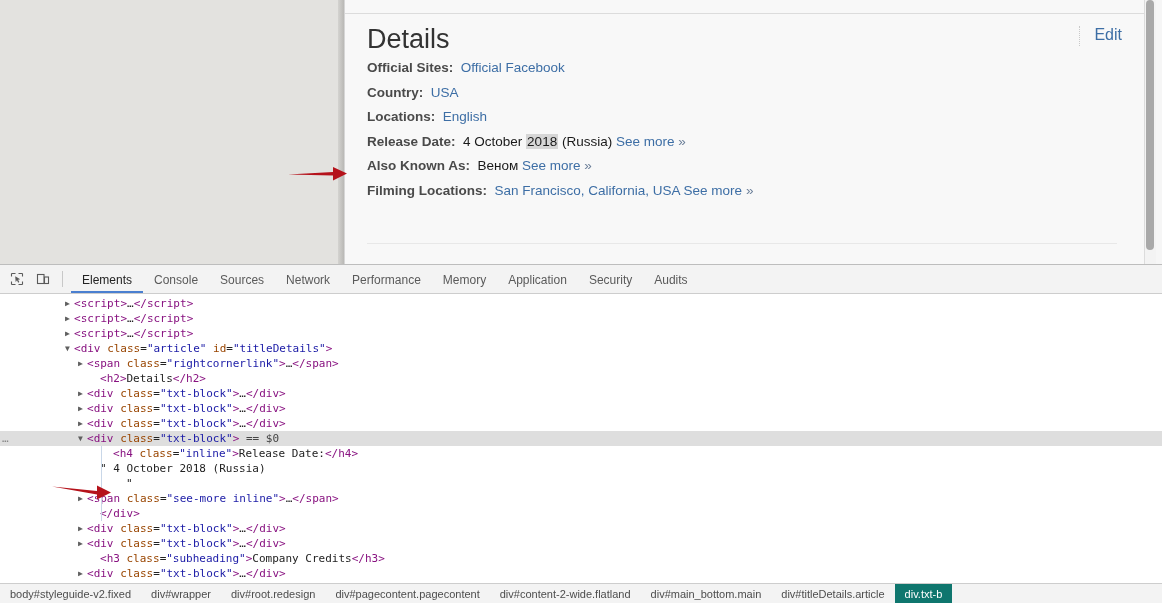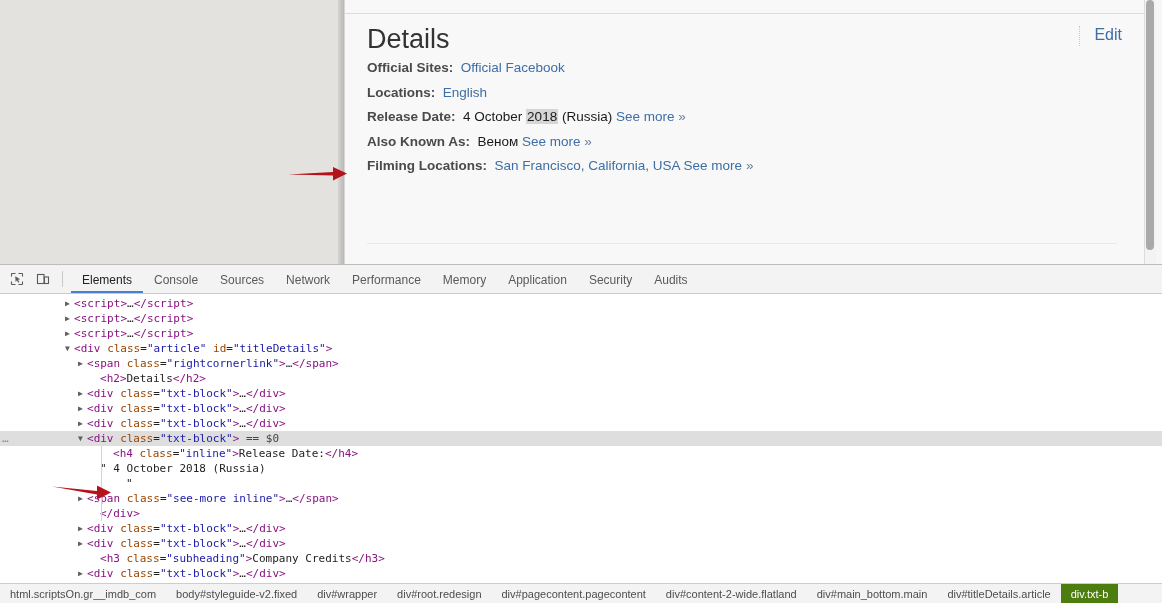--- a/index.html
+++ b/index.html
@@ -181,21 +181,21 @@
     border-top: 1px solid #cdcdcd;
     display: flex; align-items: center;
     overflow: hidden;
     box-sizing: border-box;
   }
   .crumb {
     font-size: 11px; color: #4d4d4d;
     padding: 0 10px; height: 19px; line-height: 20px;
     white-space: nowrap; cursor: pointer;
   }
-  .crumb.active { background: #4d7c0f; color: #ffffff; }
+  .crumb.active { background: #0f766e; color: #ffffff; }
 
   
   .arrow { position: absolute; pointer-events: none; }
 </style>
 </head>
 <body>
 
 <div id="root">
 
   <div id="page-region">
@@ -203,20 +203,21 @@
     <div id="gutter-edge"></div>
 
     <div id="content-col">
       <div id="content-topline"></div>
 
       <div class="details-inner">
         <h2 class="details-title">Details</h2>
 
         <div id="details-rows">
             <div class="txt-block"><h4 class="inline">Official Sites:</h4>&nbsp; <a href="#">Official Facebook</a></div>
+            <div class="txt-block"><h4 class="inline">Country:</h4>&nbsp; <a href="#">USA</a></div>
             <div class="txt-block"><h4 class="inline">Locations:</h4>&nbsp; <a href="#">English</a></div>
             <div class="txt-block"><h4 class="inline">Release Date:</h4>&nbsp; <span class="plain">4 October </span><span class="plain hl">2018</span><span class="plain"> (Russia) </span><a href="#">See more</a><span class="chev"> »</span></div>
             <div class="txt-block"><h4 class="inline">Also Known As:</h4>&nbsp; <span class="plain">Веном </span><a href="#">See more</a><span class="chev"> »</span></div>
             <div class="txt-block"><h4 class="inline">Filming Locations:</h4>&nbsp; <a href="#">San Francisco, California, USA See more</a><span class="chev"> »</span></div>
           </div>
       </div>
 
       <div id="edit-link-wrap">
         <a id="edit-link" href="#">Edit</a>
       </div>
@@ -274,21 +275,20 @@
         <div class="node-row"><span class="guide" style="left: 101px;"></span><span style="display: inline-block; width: 117px;"></span><span class="tw">&nbsp;</span><span><span class="textnode">"</span></span></div>
         <div class="node-row"><span class="guide" style="left: 101px;"></span><span style="display: inline-block; width: 78px;"></span><span class="tw">▶</span><span><span class="punct">&lt;</span><span class="tagname">span</span> <span class="attrname">class</span>=<span class="attrval">"see-more inline"</span><span class="punct">&gt;</span><span class="textnode">…</span><span class="punct">&lt;/</span><span class="tagname">span</span><span class="punct">&gt;</span></span></div>
         <div class="node-row"><span class="guide" style="left: 101px;"></span><span style="display: inline-block; width: 91px;"></span><span class="tw">&nbsp;</span><span><span class="punct">&lt;/</span><span class="tagname">div</span><span class="punct">&gt;</span></span></div>
         <div class="node-row"><span style="display: inline-block; width: 78px;"></span><span class="tw">▶</span><span><span class="punct">&lt;</span><span class="tagname">div</span> <span class="attrname">class</span>=<span class="attrval">"txt-block"</span><span class="punct">&gt;</span><span class="textnode">…</span><span class="punct">&lt;/</span><span class="tagname">div</span><span class="punct">&gt;</span></span></div>
         <div class="node-row"><span style="display: inline-block; width: 78px;"></span><span class="tw">▶</span><span><span class="punct">&lt;</span><span class="tagname">div</span> <span class="attrname">class</span>=<span class="attrval">"txt-block"</span><span class="punct">&gt;</span><span class="textnode">…</span><span class="punct">&lt;/</span><span class="tagname">div</span><span class="punct">&gt;</span></span></div>
         <div class="node-row"><span style="display: inline-block; width: 91px;"></span><span class="tw">&nbsp;</span><span><span class="punct">&lt;</span><span class="tagname">h3</span> <span class="attrname">class</span>=<span class="attrval">"subheading"</span><span class="punct">&gt;</span><span class="textnode">Company Credits</span><span class="punct">&lt;/</span><span class="tagname">h3</span><span class="punct">&gt;</span></span></div>
         <div class="node-row"><span style="display: inline-block; width: 78px;"></span><span class="tw">▶</span><span><span class="punct">&lt;</span><span class="tagname">div</span> <span class="attrname">class</span>=<span class="attrval">"txt-block"</span><span class="punct">&gt;</span><span class="textnode">…</span><span class="punct">&lt;/</span><span class="tagname">div</span><span class="punct">&gt;</span></span></div>
       </div>
 
     <div id="crumbs">
-        <div class="crumb">html.scriptsOn.gr__imdb_com</div>
         <div class="crumb">body#styleguide-v2.fixed</div>
         <div class="crumb">div#wrapper</div>
         <div class="crumb">div#root.redesign</div>
         <div class="crumb">div#pagecontent.pagecontent</div>
         <div class="crumb">div#content-2-wide.flatland</div>
         <div class="crumb">div#main_bottom.main</div>
         <div class="crumb">div#titleDetails.article</div>
         <div class="crumb active">div.txt-b</div>
       </div>
   </div>

